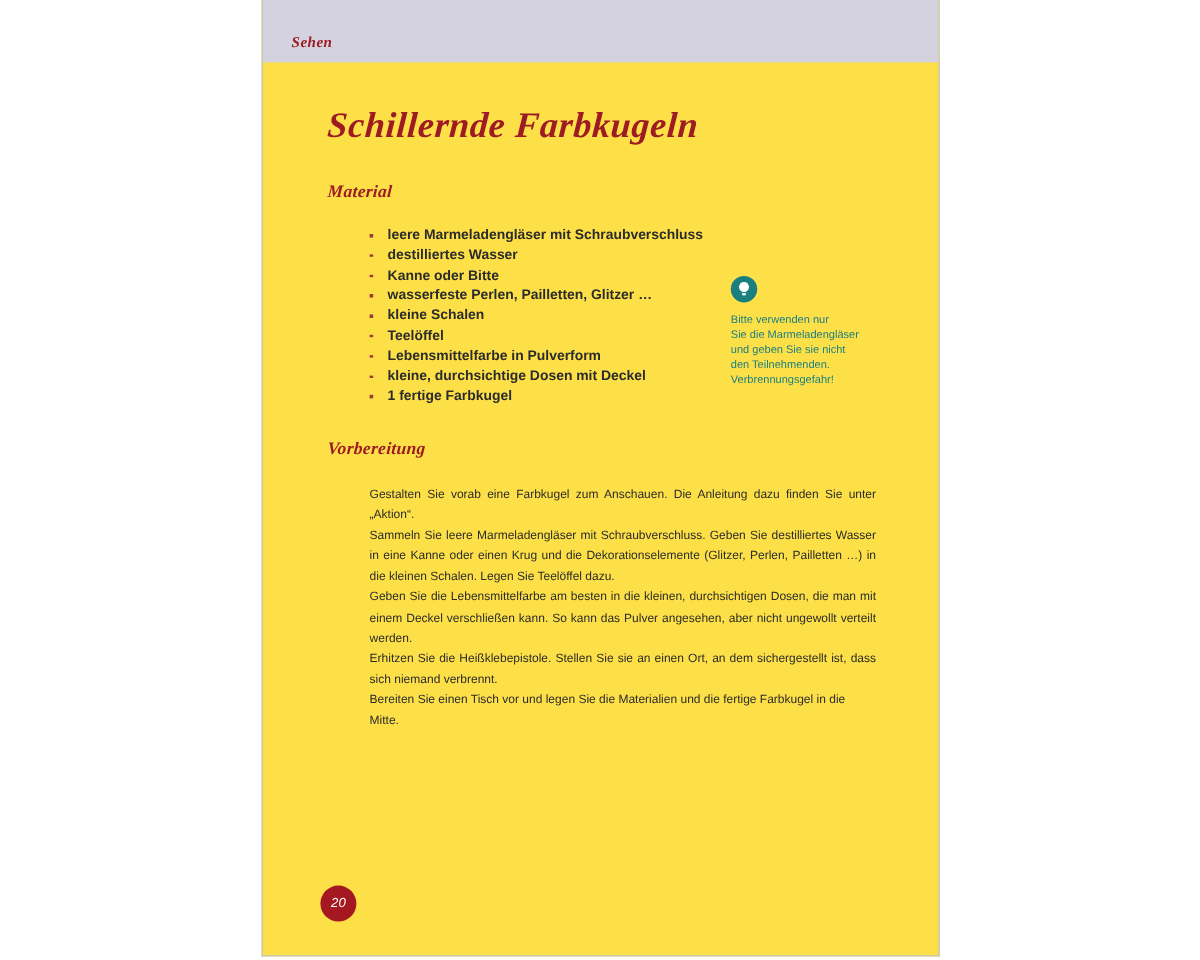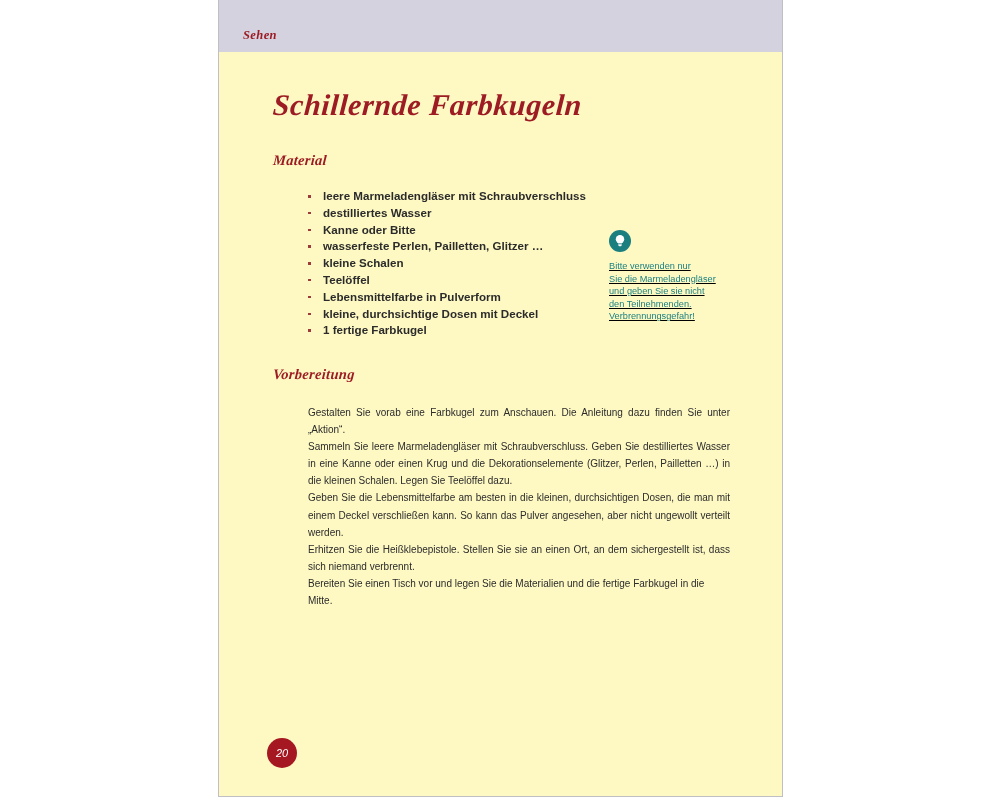--- a/index.html
+++ b/index.html
@@ -13,21 +13,21 @@
   body {
     font-family: "Liberation Sans", sans-serif;
   }
 
   #page {
     position: absolute;
     left: 218px;
     top: 0px;
     width: 565px;
     height: 797px;
-    background: #fef9c3;
+    background: #fde047;
     border: 1px solid #bfbfc4;
     border-top: none;
     box-sizing: border-box;
   }
 
   
   #header-band {
     position: absolute;
     left: 0;
     top: 0;
@@ -113,21 +113,20 @@
     height: 2.5px;
     background: #9d3a3a;
   }
 
   
   #tip-box {
     position: absolute;
     left: 390px;
     top: 178px;
     width: 130px;
-    text-decoration: underline;
   }
   #tip-icon {
     width: 22px;
     height: 22px;
     border-radius: 50%;
     background: #1b7f80;
     position: relative;
     margin-bottom: 8px;
   }
   #tip-icon svg { position: absolute; left: 5px; top: 4px; }

